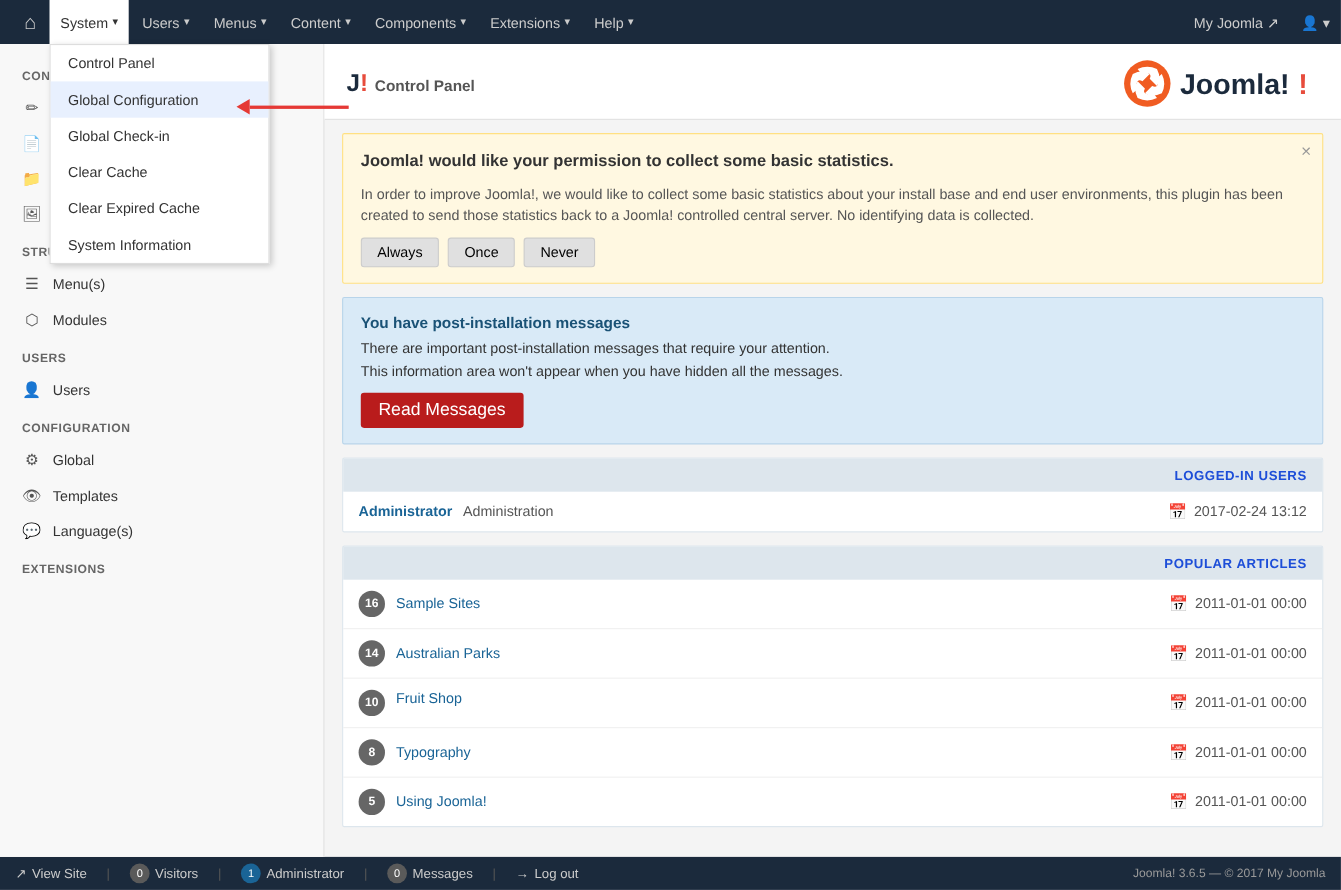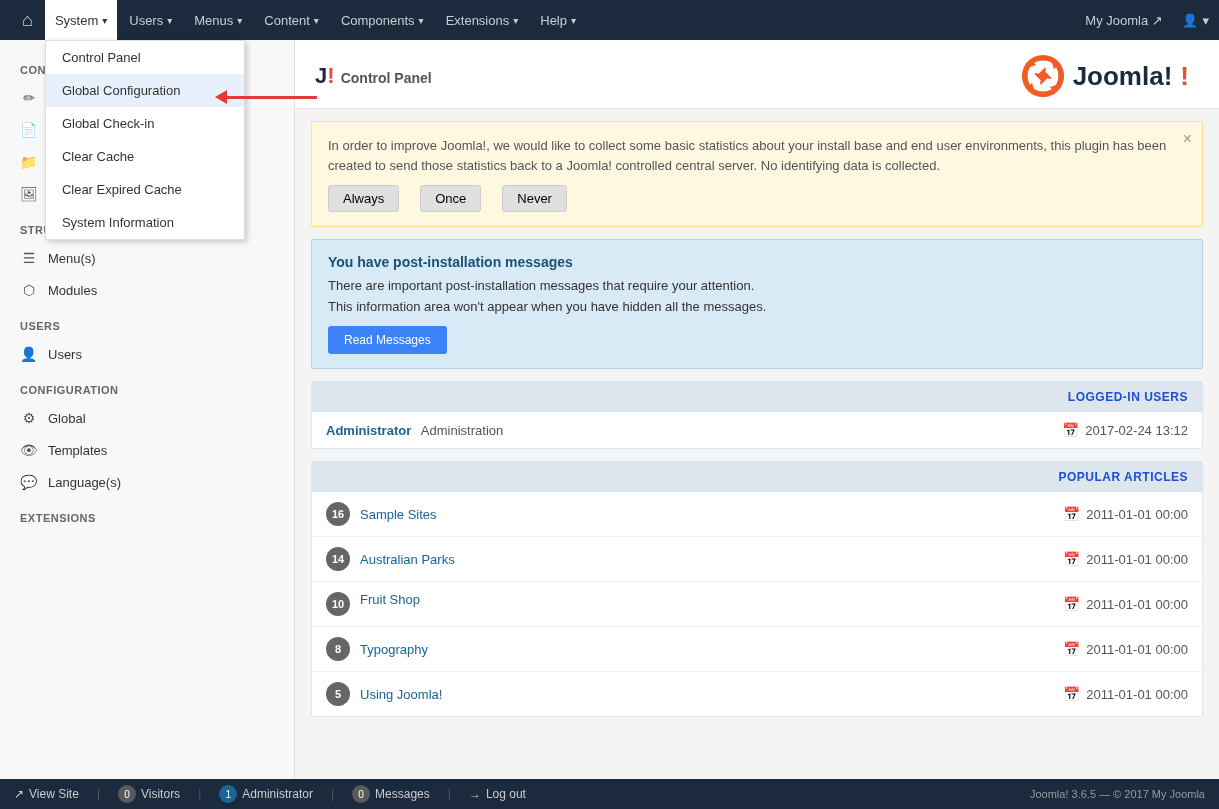--- a/index.html
+++ b/index.html
@@ -128,21 +128,21 @@
       line-height: 1.5;
     }
     .stats-banner h3 { font-size: 15px; color: #333; margin-bottom: 8px; }
     .stats-banner p { color: #555; margin-bottom: 4px; }
     .stats-banner .highlight-link { color: #1565c0; font-weight: bold; }
     .stats-banner .close-btn {
       position: absolute; top: 8px; right: 10px;
       cursor: pointer; font-size: 16px; color: #999;
       background: none; border: none;
     }
-    .stats-banner-btns { margin-top: 10px; display: flex; gap: 21px; }
+    .stats-banner-btns { margin-top: 10px; display: flex; gap: 8px; }
     .btn-always { background: #e0e0e0; border: 1px solid #ccc; padding: 5px 14px; cursor: pointer; border-radius: 3px; font-size: 13px; }
     .btn-once  { background: #e0e0e0; border: 1px solid #ccc; padding: 5px 14px; cursor: pointer; border-radius: 3px; font-size: 13px; }
     .btn-never { background: #e0e0e0; border: 1px solid #ccc; padding: 5px 14px; cursor: pointer; border-radius: 3px; font-size: 13px; }
 
     
     .card {
       background: #fff;
       border: 1px solid #dde6ed;
       margin: 12px 16px;
       border-radius: 2px;
@@ -158,27 +158,27 @@
       text-align: right;
     }
     .card-body { padding: 0; }
 
     
     .msg-card { background: #d9eaf7; border: 1px solid #b8d4ea; margin: 12px 16px; border-radius: 2px; }
     .msg-card-body { padding: 14px 16px; }
     .msg-card-body h4 { font-size: 14px; font-weight: bold; color: #1a5276; margin-bottom: 8px; }
     .msg-card-body p { color: #333; margin-bottom: 6px; font-size: 13px; }
     .btn-read-msgs {
-      background: #3b82f6;
+      background: #b91c1c;
       color: #fff;
       border: none;
       padding: 7px 16px;
       cursor: pointer;
       border-radius: 3px;
-      font-size: 12px;
+      font-size: 16px;
       margin-top: 6px;
     }
 
     
     .table-row {
       display: flex;
       align-items: center;
       justify-content: space-between;
       padding: 10px 14px;
       border-bottom: 1px solid #f0f0f0;
@@ -372,20 +372,21 @@
           <path d="M70 80 Q50 90 30 80 Q20 60 30 45 L45 60 Q40 70 50 72 Q60 70 55 60 Z" fill="#fff"></path>
           <path d="M20 70 Q10 50 20 30 Q40 20 55 30 L40 45 Q30 40 28 50 Q30 60 38 55 Z" fill="#fff"></path>
         </svg>
         <span style="font-size:26px; font-weight:bold; color:#1b2a3c;">Joomla!</span>
           <span style="color:#e74c3c; font-size:26px; font-weight:bold;">!</span>
       </div>
     </div>
 
     <div class="stats-banner">
       <button class="close-btn">×</button>
+      <h3>Joomla! would like your permission to collect some basic statistics.</h3>
       <p>In order to improve Joomla!, we would like to collect some basic statistics about your install base and end user environments, this plugin has been created to send those statistics back to a Joomla! controlled central server. No identifying data is collected.</p>
       <div class="stats-banner-btns">
         <button class="btn-always">Always</button>
         <button class="btn-once">Once</button>
         <button class="btn-never">Never</button>
       </div>
     </div>
 
     <div class="msg-card">
       <div class="msg-card-body">

